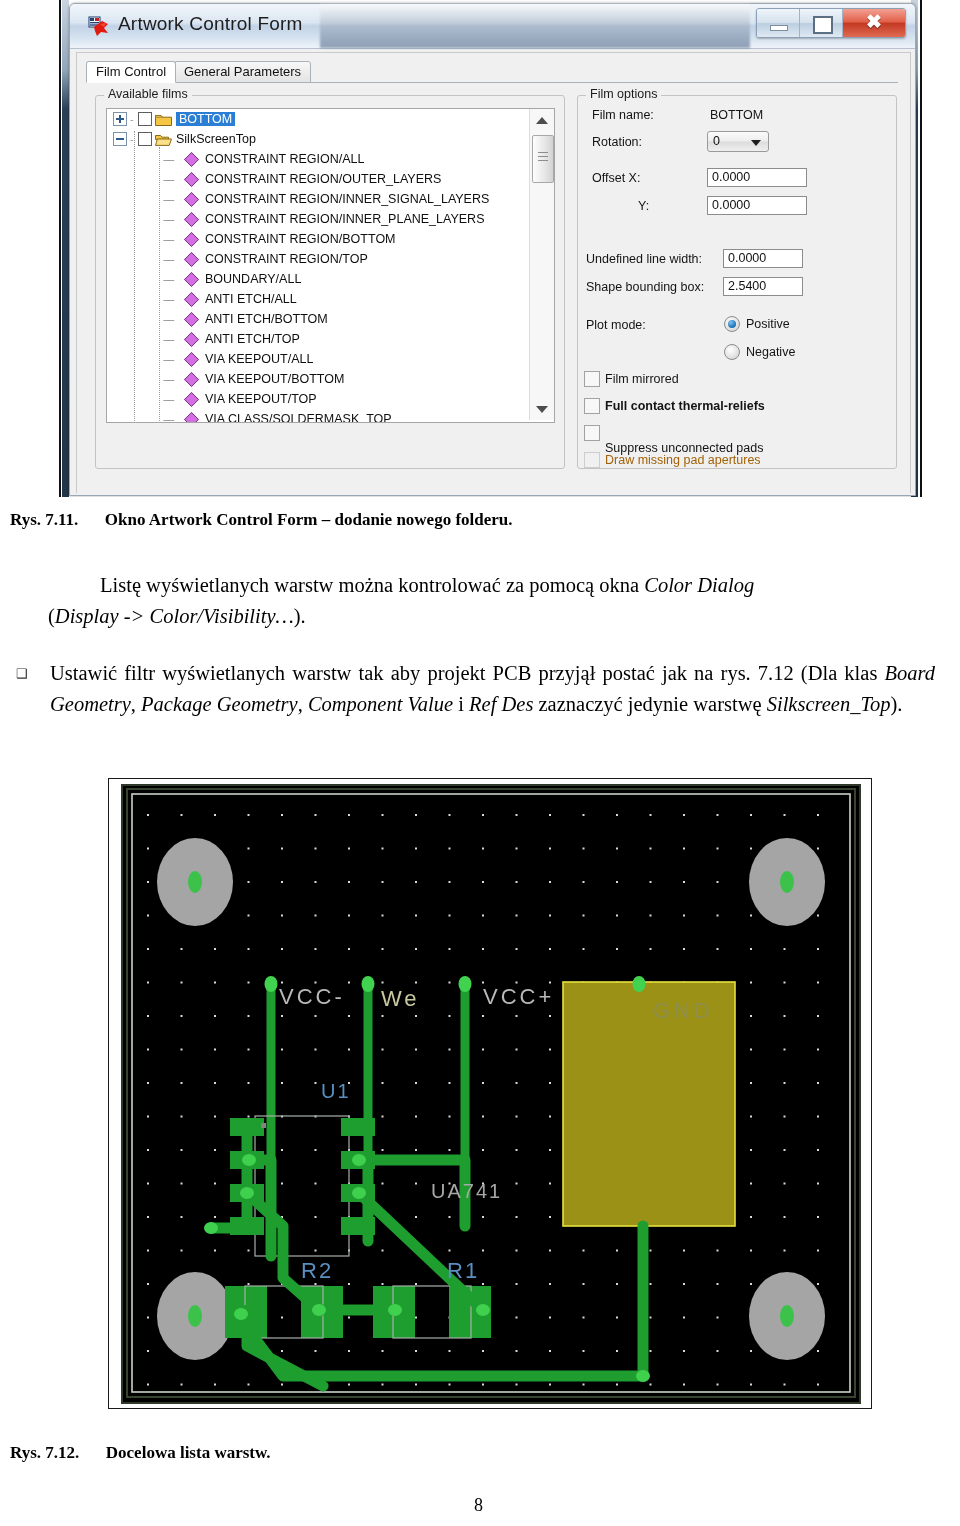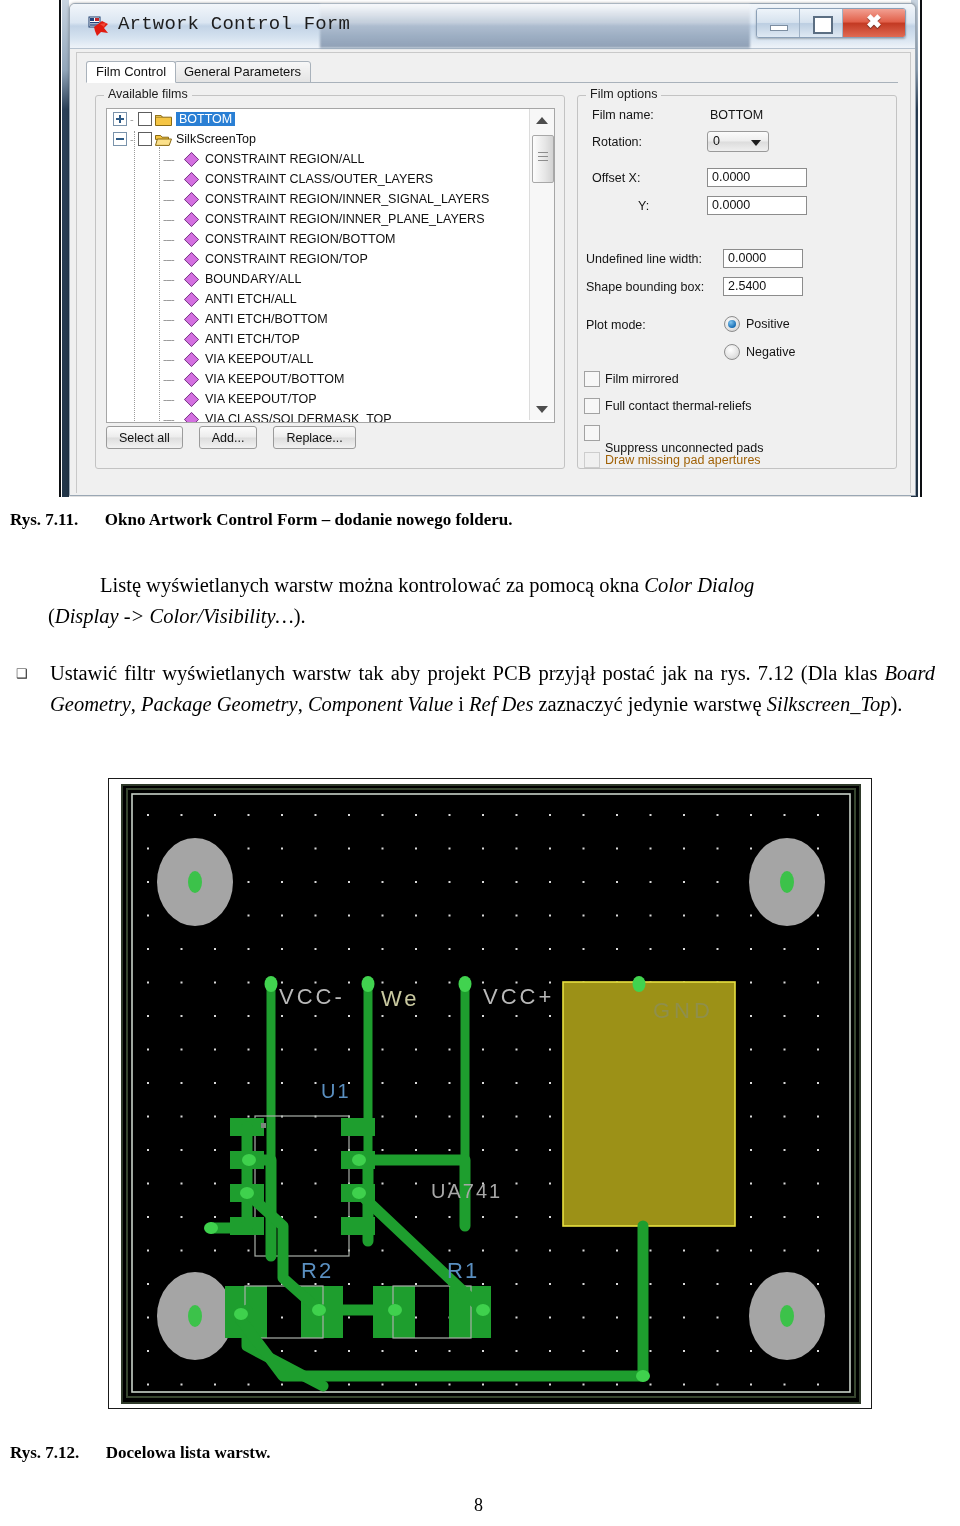--- a/index.html
+++ b/index.html
@@ -67,21 +67,21 @@
     filter: blur(1px);
   }
   .app-icon {
     position: absolute;
     left: 18px; top: 11px;
     width: 22px; height: 22px;
   }
   .win-title {
     position: absolute;
     left: 48px; top: 9px;
-    font-family: Liberation Mono, monospace;
+    font-family: Liberation Sans, sans-serif;
     font-size: 19px;
     color: #1d1d1d;
     letter-spacing: .2px;
     white-space: nowrap;
   }
   .wbtns {
     position: absolute;
     right: 9px; top: 4px;
     display: flex;
     height: 28px;
@@ -479,21 +479,21 @@
               </div>
 
               <div class="trow child">
                   <span class="leafdash">----</span>
                   <span class="diamond"></span>
                   <span>CONSTRAINT REGION/ALL</span>
                 </div>
               <div class="trow child">
                   <span class="leafdash">----</span>
                   <span class="diamond"></span>
-                  <span>CONSTRAINT CLASS/OUTER_LAYERS</span>
+                  <span>CONSTRAINT REGION/OUTER_LAYERS</span>
                 </div>
               <div class="trow child">
                   <span class="leafdash">----</span>
                   <span class="diamond"></span>
                   <span>CONSTRAINT REGION/INNER_SIGNAL_LAYERS</span>
                 </div>
               <div class="trow child">
                   <span class="leafdash">----</span>
                   <span class="diamond"></span>
                   <span>CONSTRAINT REGION/INNER_PLANE_LAYERS</span>
@@ -556,25 +556,20 @@
                 </div>
               <div class="sb-thumb">
                   <div class="grip"></div>
                 </div>
               <div class="sb-arrow down">
                   <i></i>
                 </div>
             </div>
           </div>
 
-          <div class="btnrow">
-            <span class="btn">Select all</span>
-            <span class="btn">Add...</span>
-            <span class="btn">Replace...</span>
-          </div>
         </div>
 
         <div class="group" id="grp-options">
           <div class="legend">Film options</div>
 
           <span class="lbl" style="left:14px; top:12px;">Film name:</span>
           <span class="val-static" style="left:132px; top:12px;">BOTTOM</span>
 
           <span class="lbl" style="left:14px; top:39px;">Rotation:</span>
           <span class="combo" style="left:129px; top:35px; width:62px;">
@@ -597,21 +592,21 @@
           <span class="lbl" style="left:8px; top:222px;">Plot mode:</span>
           <span class="radio on" style="left:146px; top:220px;"></span>
           <span class="lbl" style="left:168px; top:221px;">Positive</span>
           <span class="radio" style="left:146px; top:248px;"></span>
           <span class="lbl" style="left:168px; top:249px;">Negative</span>
 
           <span class="chk" style="left:6px; top:275px;"></span>
           <span class="lbl" style="left:27px; top:276px;">Film mirrored</span>
 
           <span class="chk" style="left:6px; top:302px;"></span>
-          <span class="lbl" style="left:27px; top:303px;">Full contact thermal-reliefs</span>
+          <span class="lbl" style="left:27px; top:303px;font-weight:bold;">Full contact thermal-reliefs</span>
 
           <span class="chk" style="left:6px; top:329px;"></span>
           <span class="lbl" style="left:27px; top:330px;margin-top:15px;">Suppress unconnected pads</span>
 
           <span class="chk" style="left:6px; top:356px; border-color:#cdcdcd; background:#f0f0f0;"></span>
           <span class="lbl dim" style="left:27px; top:357px;">Draw missing pad apertures</span>
         </div>
 
       </div>
     </div>

